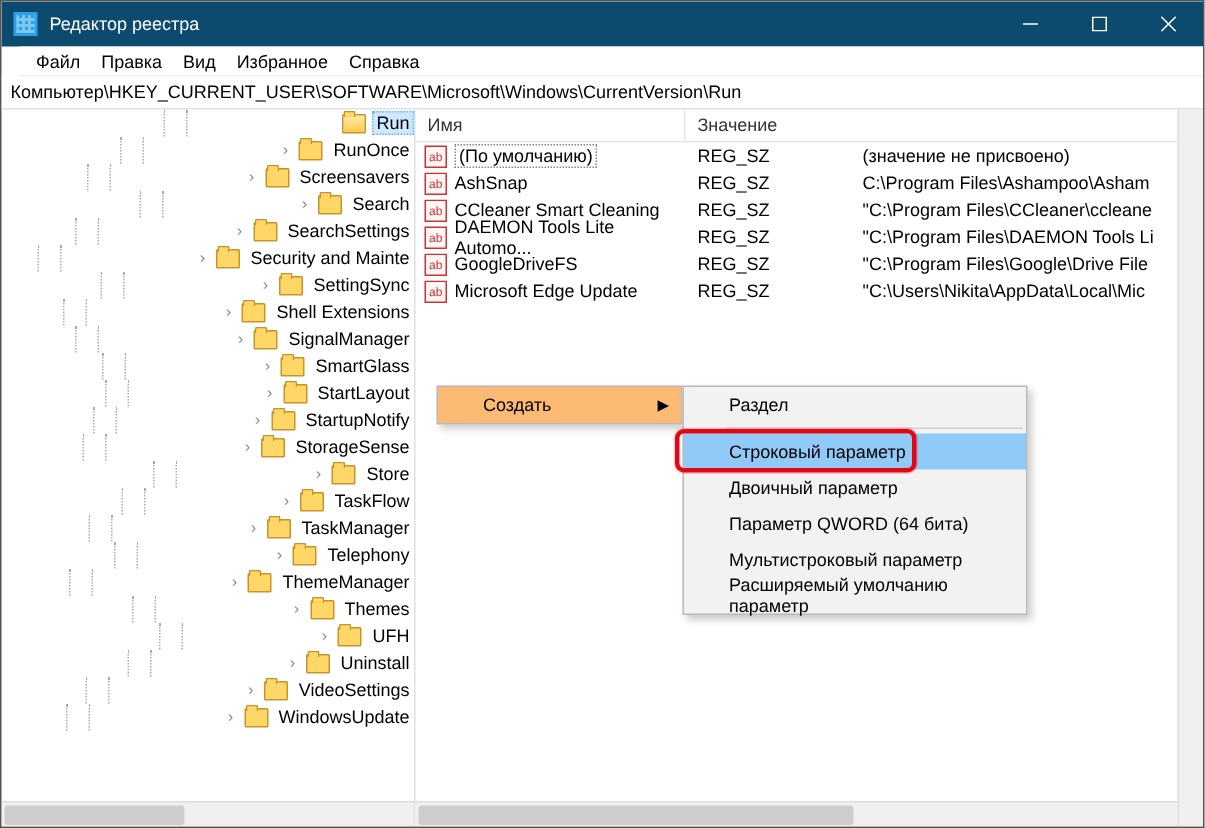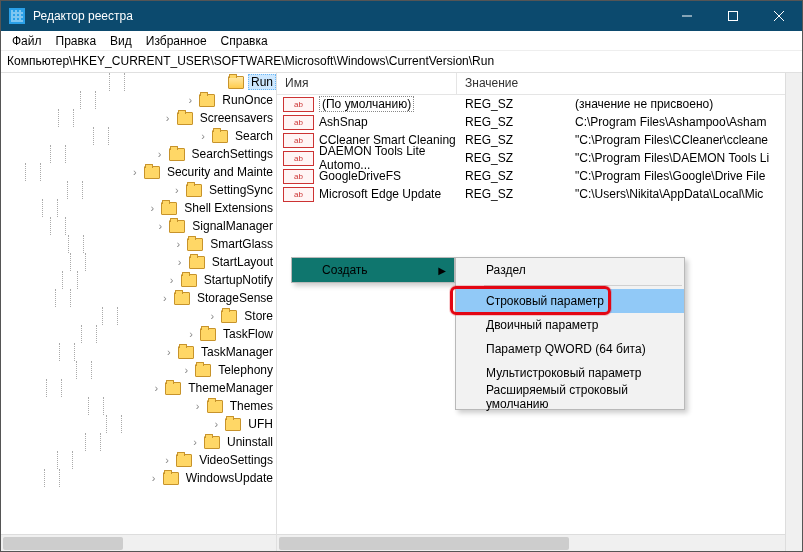--- a/index.html
+++ b/index.html
@@ -5,21 +5,21 @@
   * { box-sizing: border-box; margin: 0; padding: 0; font-family: "Segoe UI", Tahoma, sans-serif; font-size: 12px; }
   body { width: 803px; height: 552px; overflow: hidden; background: #fff; border: 1px solid #555; position: relative; }
 
   .titlebar { height: 30px; background: #0c4a6e; color: #fff; display: flex; align-items: center; }
   .titlebar .app-icon { width: 16px; height: 16px; margin: 0 8px; background: #2aa0e8; display:inline-block; position:relative; }
   .titlebar .app-icon::before { content:""; position:absolute; inset:2px; background: repeating-linear-gradient(90deg,#fff 0 2px,transparent 2px 4px), repeating-linear-gradient(0deg,#fff 0 2px,transparent 2px 4px); opacity:.4; }
   .titlebar .title { flex: 1; font-size: 12px; }
   .win-btn { width: 46px; height: 30px; display: flex; align-items: center; justify-content: center; color: #fff; }
   .win-btn svg { width: 10px; height: 10px; stroke: #fff; stroke-width: 1; fill: none; }
 
-  .menubar { height: 20px; background: #fff; display: flex; align-items: center; padding: 0 4px; border-bottom: 1px solid #eee; }
+  .menubar { height: 20px; background: #fff; display: flex; align-items: center; padding: 0 4px; border-bottom: 1px solid #eee; margin-left: 12px; }
   .menubar span { padding: 2px 7px; cursor: default; }
 
   .pathbar { height: 22px; padding: 3px 6px; border-bottom: 1px solid #e0e0e0; background:#fff; white-space: nowrap; overflow: hidden; }
 
   .content { display: flex; height: calc(552px - 30px - 20px - 22px - 2px); }
 
   
   .tree { width: 276px; border-right: 1px solid #e0e0e0; overflow: hidden; position: relative; }
   .tree-inner { position:absolute; top:0; left:0; right:0; bottom:17px; overflow:hidden; }
   .tree ul { list-style: none; }
@@ -39,32 +39,32 @@
   
   .list { flex:1; position:relative; overflow:hidden; }
   .list-header { display:flex; height:22px; border-bottom:1px solid #e5e5e5; }
   .list-header .col { padding:3px 8px; border-right:1px solid #e5e5e5; color:#333; }
   .col-name { width:180px; } .col-type { width:110px; } .col-value { flex:1; }
   .list-body { }
   .row { display:flex; height:18px; align-items:center; }
   .row .c1 { width:180px; padding-left:6px; display:flex; align-items:center; overflow:hidden; }
   .row .c2 { width:110px; padding-left:8px; }
   .row .c3 { flex:1; padding-left:8px; white-space:nowrap; overflow:hidden; }
-  .reg-icon { width:31px; height:15px; border:1px solid #c33; background:#fff5f5; margin-right:5px; display:flex; align-items:center; justify-content:center; font-size:8px; color:#c33; flex:0 0 auto; border-radius:0; }
+  .reg-icon { width:15px; height:15px; border:1px solid #c33; background:#fff5f5; margin-right:5px; display:flex; align-items:center; justify-content:center; font-size:8px; color:#c33; flex:0 0 auto; border-radius:0; }
   .row .name-text.boxed { border:1px dotted #888; padding:0 2px; }
 
   .list-scroll-h { position:absolute; left:0; right:17px; bottom:0; height:17px; background:#f0f0f0; border-top:1px solid #ddd; }
   .list-scroll-h .thumb { position:absolute; left:2px; top:2px; width:290px; height:13px; background:#cdcdcd; border-radius:2px; }
   .list-scroll-v { position:absolute; right:0; top:0; bottom:0; width:17px; background:#f0f0f0; border-left:1px solid #ddd; }
 
   
   .ctx { position:absolute; background:#f2f2f2; border:1px solid #b9b9b9; box-shadow:3px 3px 5px rgba(0,0,0,.2); }
   .ctx.parent { left:290px; top:256px; width:164px; }
   .ctx-item { height:24px; display:flex; align-items:center; padding:0 22px 0 30px; position:relative; }
-  .ctx-item.hl { background:#0f766e; }
+  .ctx-item.hl { background:#fdba74; }
   .ctx-item .arrow { position:absolute; right:8px; font-size:10px; }
   .ctx.sub { left:454px; top:256px; width:230px; }
   .ctx.sub .ctx-item { padding:0 14px 0 30px; }
   .ctx-sep { height:1px; background:#d0d0d0; margin:3px 2px 3px 28px; }
   .ctx-item.callout { background:#91c9f7; }
   .red-ring { position:absolute; left:449px; top:285px; width:161px; height:29px; border:3px solid #e30613; border-radius:6px; pointer-events:none; box-shadow:0 0 0 1px rgba(227,6,19,.2); }
 </style>
 </head>
 <body>
 
@@ -317,16 +317,16 @@
   </div>
 </div>
 
 <div class="ctx sub" id="ctx-sub">
     <div class="ctx-item">Раздел</div>
     <div class="ctx-sep"></div>
     <div class="ctx-item callout">Строковый параметр</div>
     <div class="ctx-item">Двоичный параметр</div>
     <div class="ctx-item">Параметр QWORD (64 бита)</div>
     <div class="ctx-item">Мультистроковый параметр</div>
-    <div class="ctx-item">Расширяемый строковый умолчанию</div>
+    <div class="ctx-item">Расширяемый умолчанию параметр</div>
   </div>
 
 <div class="red-ring"></div>
 
 </body></html>

